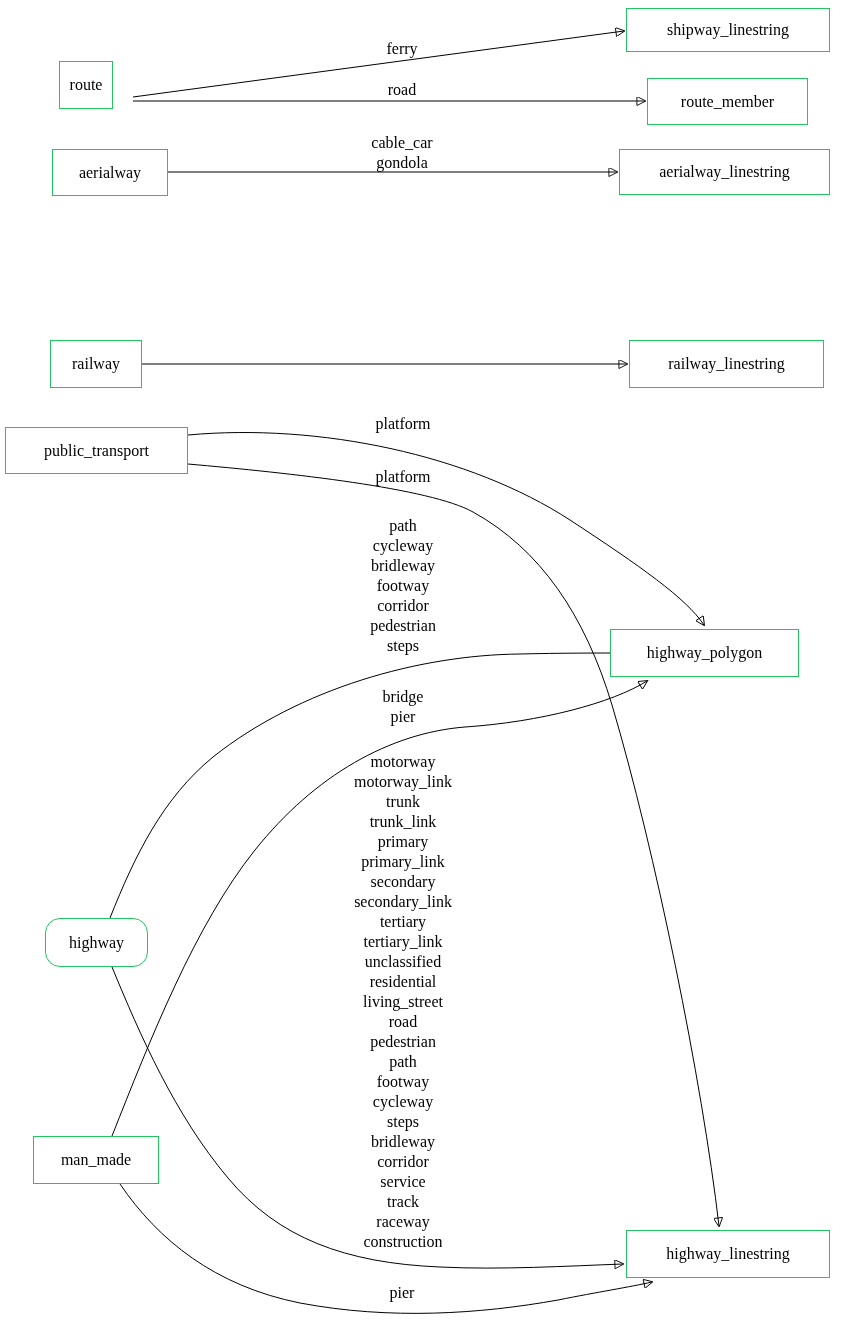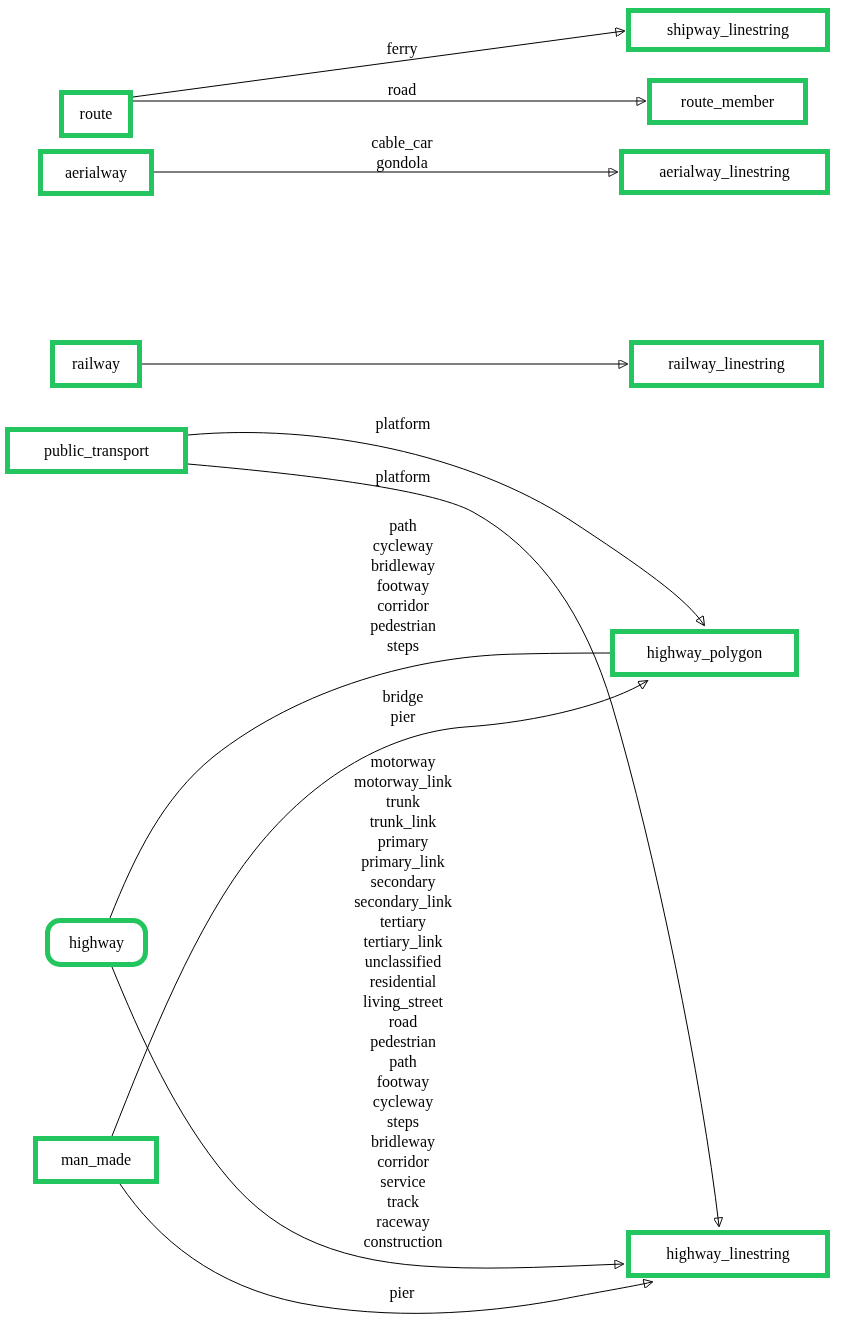--- a/index.html
+++ b/index.html
@@ -9,21 +9,21 @@
     background:#ffffff;
     font-family:"Liberation Serif", "DejaVu Serif", serif;
     color:#000;
     overflow:hidden;
   }
   #edges{position:absolute;left:0;top:0;width:841px;height:1324px;}
   #edges path{fill:none;stroke:#000000;stroke-width:1;}
   .node{
     position:absolute;
     box-sizing:border-box;
-    border:5px solid #22c55e;
+    border:1px solid #22c55e;
     background:#ffffff;
     display:flex;align-items:center;justify-content:center;
     font-size:16px;
     white-space:nowrap;
   }
   .edge-label{
     position:absolute;
     width:300px;
     text-align:center;
     font-size:16px;
@@ -47,22 +47,22 @@
     <path d="M154,172 L617,172" marker-end="url(#arrow)"></path>
     <path d="M142,364 L627,364" marker-end="url(#arrow)"></path>
     <path d="M188,435 C320,423 470,455 570,520 C640,566 686,598 704,625" marker-end="url(#arrow)"></path>
     <path d="M188,464 C290,473 430,488 473,512 C540,549 585,615 612,705 C655,850 702,1080 719,1226" marker-end="url(#arrow)"></path>
     <path d="M110,918 C135,855 163,798 213,757 C300,688 420,655 520,654 C560,653 598,653 631,653" marker-end="url(#arrow)"></path>
     <path d="M112,1136 C150,1040 195,925 255,850 C315,775 390,733 465,727 C540,722 612,703 647,681" marker-end="url(#arrow)"></path>
     <path d="M112,967 C140,1035 175,1115 228,1178 C278,1238 345,1263 440,1267 C500,1270 568,1266 623,1264" marker-end="url(#arrow)"></path>
     <path d="M120,1184 C158,1240 215,1286 300,1303 C390,1320 480,1314 558,1300 C598,1292 630,1287 652,1282" marker-end="url(#arrow)"></path>
   </svg>
 
-  <div class="node" style="left:59px;top:90px;width:74px;height:48px;">route</div>
-  <div class="node" style="left:38px;top:149px;width:116px;height:47px;">aerialway</div>
+  <div class="node" style="left:59px;top:61px;width:54px;height:48px;">route</div>
+  <div class="node" style="left:52px;top:149px;width:116px;height:47px;">aerialway</div>
   <div class="node" style="left:50px;top:340px;width:92px;height:48px;">railway</div>
   <div class="node" style="left:5px;top:427px;width:183px;height:47px;">public_transport</div>
   <div class="node" style="left:45px;top:918px;width:103px;height:49px;border-radius:15px;">highway</div>
   <div class="node" style="left:33px;top:1136px;width:126px;height:48px;">man_made</div>
 
   <div class="node" style="left:626px;top:8px;width:204px;height:44px;">shipway_linestring</div>
   <div class="node" style="left:647px;top:78px;width:161px;height:47px;">route_member</div>
   <div class="node" style="left:619px;top:149px;width:211px;height:46px;">aerialway_linestring</div>
   <div class="node" style="left:629px;top:340px;width:195px;height:48px;">railway_linestring</div>
   <div class="node" style="left:610px;top:629px;width:189px;height:48px;">highway_polygon</div>

